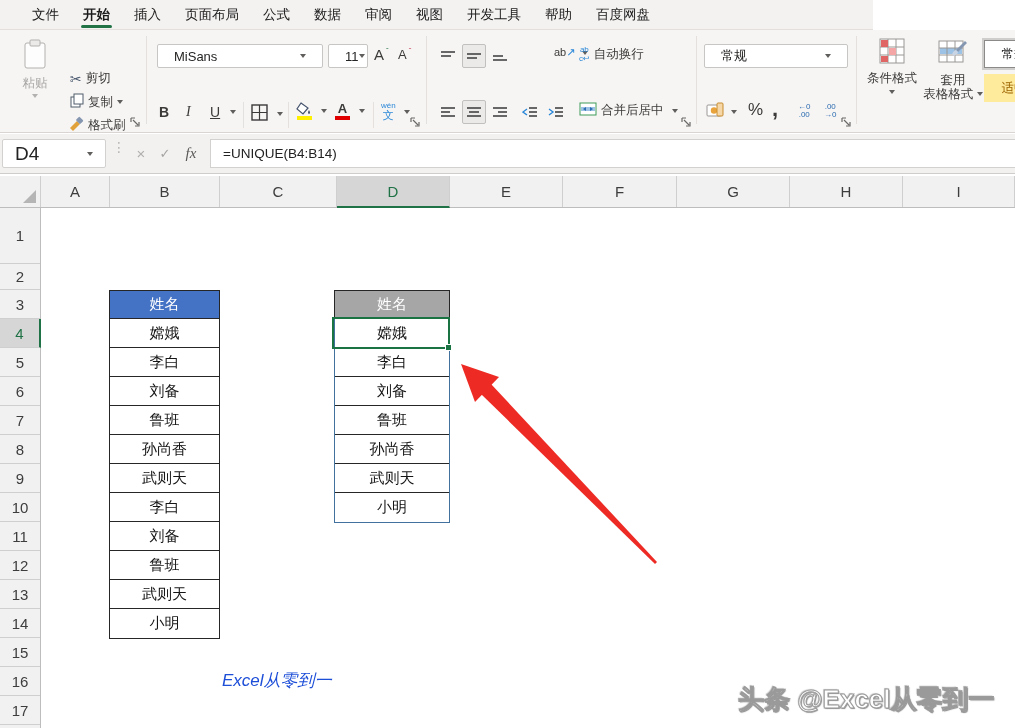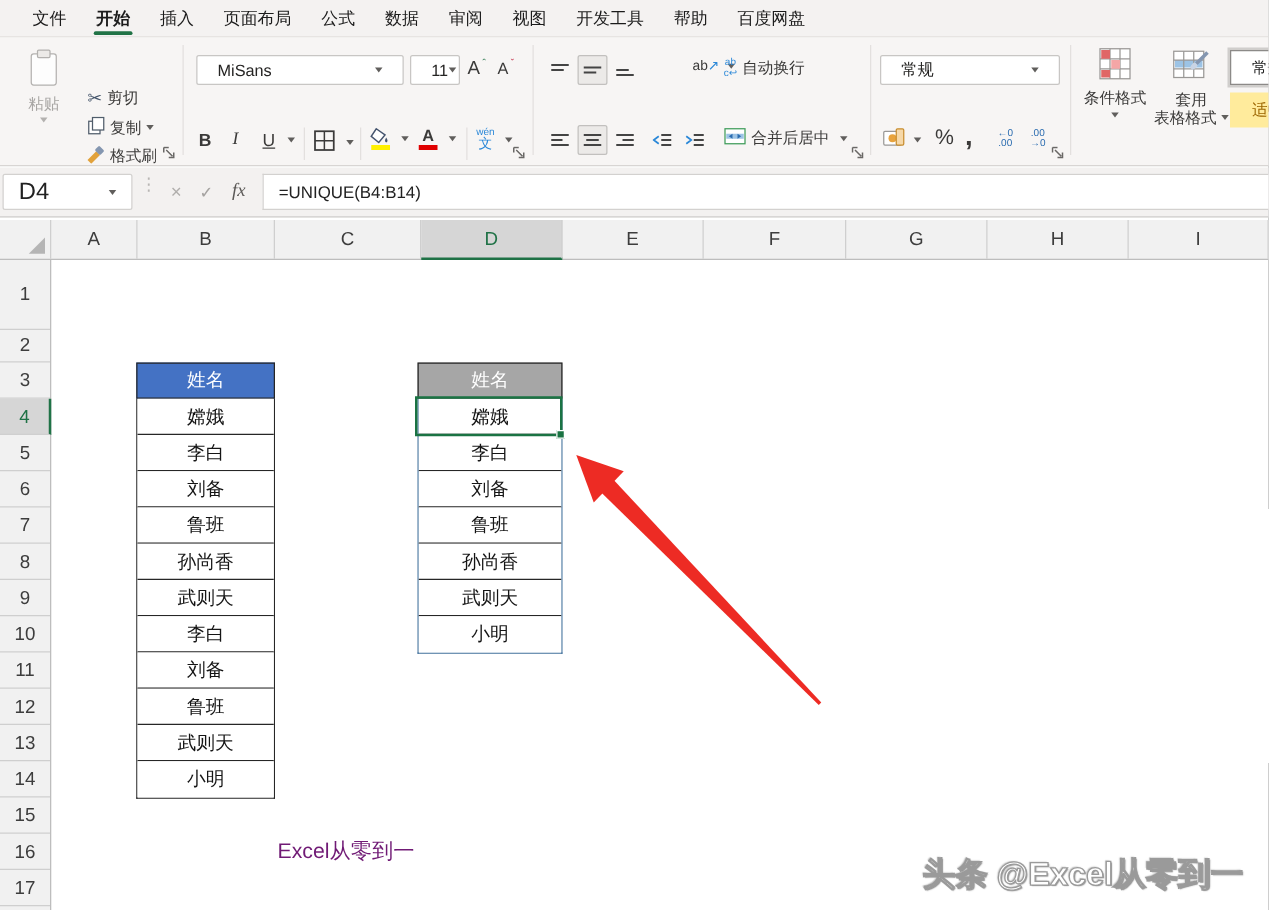--- a/index.html
+++ b/index.html
@@ -3,23 +3,23 @@
 <meta charset="utf-8">
 <style>
   * { margin:0; padding:0; box-sizing:border-box; }
   html,body { background:#888; }
   .app {
     position:relative; width:1015px; height:728px; overflow:hidden;
     background:#fff; font-family:"Liberation Sans","DejaVu Sans",sans-serif;
     color:#222; font-size:13px;
   }
   
-  .tabbar { position:absolute; left:0; top:0; width:1015px; height:30px;
+  .tabbar { position:absolute; left:0; top:0; width:873px; height:30px;
     background:#f4f2f1; border-bottom:1px solid #e2dfdd;
-    display:flex; align-items:stretch; padding-left:14px;font-family:Liberation Mono, monospace; }
+    display:flex; align-items:stretch; padding-left:20px;font-family:Liberation Mono, monospace; }
   .tab { padding:0 12px; display:flex; align-items:center; font-size:13.5px; color:#1b1b1b; cursor:default; position:relative; }
   .tab.active { font-weight:bold; }
   .tab.active::after { content:""; position:absolute; left:10px; right:10px; bottom:1px; height:3px; background:#217346; border-radius:2px; }
   
   .ribbon { position:absolute; left:0; top:30px; width:1015px; height:103px;
     background:#f7f5f4; border-bottom:1px solid #d8d5d3; overflow:hidden; }
   .gsep { position:absolute; top:6px; height:88px; width:1px; background:#e3e0de; }
   .glabel { position:absolute; top:85px; height:16px; font-size:12px; color:#5f5d5b; text-align:center;margin-top:20px; }
   .launcher { position:absolute; top:87px; width:12px; height:12px; }
   .launcher svg { display:block; }
@@ -444,17 +444,17 @@
 
   <div class="selbox">
     <div class="handle"></div>
   </div>
 
   <svg class="arrowsvg" width="1015" height="728">
     <polygon points="491,384 657,562 655,564 481,394" fill="#ED2B24"></polygon>
     <polygon points="461,364 499,377 475,402" fill="#ED2B24"></polygon>
   </svg>
 
-  <div class="rednote" style="color: #701a75;"><span>Excel从零到一</span></div>
+  <div class="rednote" style="color: #1d4ed8; font-style: italic;"><span>Excel从零到一</span></div>
 
   <div class="watermark"><span>头条 @Excel从零到一</span></div>
 
 </div>
 
 </body></html>

